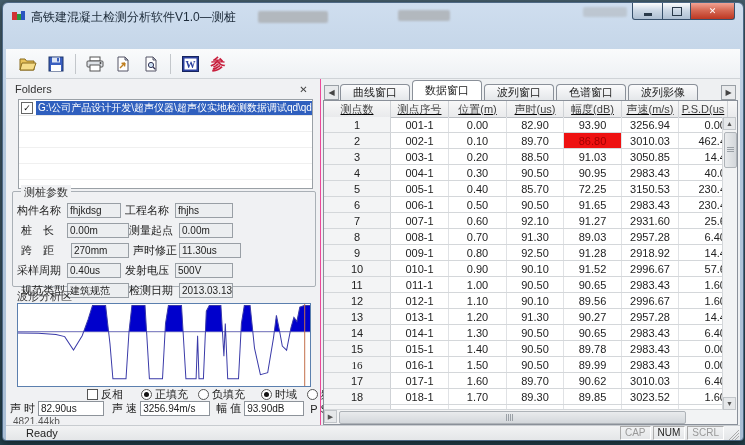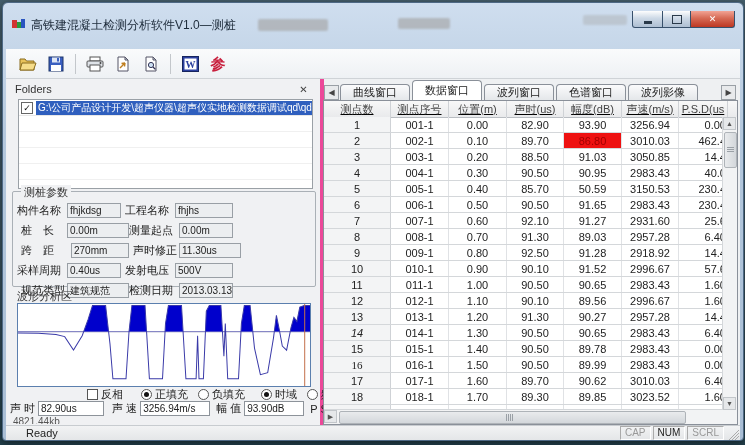--- a/index.html
+++ b/index.html
@@ -7,21 +7,21 @@
        font-family:"Liberation Sans","DejaVu Sans",sans-serif;
        background:linear-gradient(180deg,#46606e 0%,#3a5360 60%,#24424e 100%);}
   .desktop-strip{position:absolute;left:0;right:0;bottom:0;height:14px;
        background:linear-gradient(90deg,#24424e,#2e5d55 28%,#6b7a4a 52%,#54423
 0 74%,#1d3a46);}
   
   .window{position:absolute;left:2px;top:2px;width:740px;height:437px;
        background:linear-gradient(180deg,#cfdeef,#b4c8dd 30%,#a9bed5);
        border:1px solid #4e6985;border-radius:6px 6px 4px 4px;
        box-shadow:0 2px 8px rgba(0,0,0,.55);}
-  .titlebar{position:absolute;left:0;top:8px;right:0;height:35px;}
+  .titlebar{position:absolute;left:0;top:0;right:0;height:35px;}
   .app-icon{position:absolute;left:9px;top:6px;width:14px;height:14px;}
   .title-text{position:absolute;left:28px;top:6px;font-size:12px;color:#1d2b3a;white-space:nowrap;}
   .smudge{position:absolute;background:#aeb2b6;opacity:.85;border-radius:2px;filter:blur(1px);}
   .winbtns{position:absolute;right:8px;top:0;display:flex;}
   .wbtn{height:16px;border:1px solid #37506b;border-top:none;display:flex;align-items:center;justify-content:center;
         background:linear-gradient(180deg,#fdfdfd,#cdd9e6 45%,#aebfd2);color:#2a3a4a;font-size:9px;}
   .wbtn.min{width:29px;border-radius:0 0 0 3px;}
   .wbtn.max{width:27px;border-left:none;}
   .wbtn.close{width:43px;border-left:none;border-radius:0 0 3px 0;
         background:linear-gradient(180deg,#f2a394,#d66a55 45%,#bd3722);color:#fff;font-weight:bold;}
@@ -32,21 +32,21 @@
         border-bottom:1px solid #d6d9dc;display:flex;align-items:center;padding-left:6px;box-sizing:border-box;}
   .menu-item{font-size:12px;color:#222;padding:2px 9px;}
   .toolbar{position:absolute;left:3px;right:3px;top:46px;height:30px;background:linear-gradient(180deg,#fafbfc,#eef1f4);
         border-bottom:1px solid #cfd3d7;display:flex;align-items:center;padding-left:8px;box-sizing:border-box;}
   .tbtn{width:26px;height:24px;display:flex;align-items:center;justify-content:center;border:1px solid transparent;border-radius:2px;}
   .tsep{width:1px;height:20px;background:#c3c7cb;margin:0 5px;}
   .param-glyph{font-size:15px;font-weight:bold;color:#c81e3c;line-height:1;}
   
   .client{position:absolute;left:3px;right:3px;top:76px;bottom:14px;background:#eef0f2;}
   
-  .lpanel{position:absolute;left:1px;top:0;width:313px;bottom:0;background:#f0f1f3;border-right:4px solid #ec4899;}
+  .lpanel{position:absolute;left:1px;top:0;width:313px;bottom:0;background:#f0f1f3;border-right:1px solid #ec4899;}
   .folders-label{position:absolute;left:8px;top:4px;font-size:11px;color:#333;}
   .panel-close{position:absolute;right:10px;top:4px;width:13px;height:13px;font-size:10px;color:#444;
         display:flex;align-items:center;justify-content:center;}
   .folder-list{position:absolute;left:11px;top:20px;width:293px;height:88px;background:#fff;border:1px solid #9aa0a6;
         overflow:hidden;}
   .flist-line{height:15px;border-bottom:1px solid #f0f0f0;}
   .folder-item{display:flex;align-items:center;height:15px;border-bottom:1px solid #e8e8e8;}
   .fcheck{width:10px;height:10px;border:1px solid #666;background:#fff;margin:0 3px 0 2px;font-size:9px;line-height:10px;
         text-align:center;color:#111;flex:0 0 auto;}
   .fitem-label{font-size:10px;color:#fff;background:#2f5fbe;padding:0 2px;white-space:nowrap;overflow:hidden;max-width:272px;}
@@ -394,21 +394,21 @@
               <div class="tcell" style="width: 57px; flex: 0 0 auto;">90.50</div>
               <div class="tcell" style="width: 58px; flex: 0 0 auto;">90.95</div>
               <div class="tcell" style="width: 57px; flex: 0 0 auto;">2983.43</div>
               <div class="tcell psd" style="width: 49px; flex: 0 0 auto;">40.0</div>
             </div>
             <div class="trow">
               <div class="tcell rownum" style="width: 67px; flex: 0 0 auto;">5</div>
               <div class="tcell" style="width: 58px; flex: 0 0 auto;">005-1</div>
               <div class="tcell" style="width: 58px; flex: 0 0 auto;">0.40</div>
               <div class="tcell" style="width: 57px; flex: 0 0 auto;">85.70</div>
-              <div class="tcell" style="width: 58px; flex: 0 0 auto;">50.59</div>
+              <div class="tcell" style="width: 58px; flex: 0 0 auto;">72.25</div>
               <div class="tcell" style="width: 57px; flex: 0 0 auto;">3150.53</div>
               <div class="tcell psd" style="width: 49px; flex: 0 0 auto;">230.4</div>
             </div>
             <div class="trow">
               <div class="tcell rownum" style="width: 67px; flex: 0 0 auto;">6</div>
               <div class="tcell" style="width: 58px; flex: 0 0 auto;">006-1</div>
               <div class="tcell" style="width: 58px; flex: 0 0 auto;">0.50</div>
               <div class="tcell" style="width: 57px; flex: 0 0 auto;">90.50</div>
               <div class="tcell" style="width: 58px; flex: 0 0 auto;">91.65</div>
               <div class="tcell" style="width: 57px; flex: 0 0 auto;">2983.43</div>
@@ -471,21 +471,21 @@
             <div class="trow">
               <div class="tcell rownum" style="width: 67px; flex: 0 0 auto;">13</div>
               <div class="tcell" style="width: 58px; flex: 0 0 auto;">013-1</div>
               <div class="tcell" style="width: 58px; flex: 0 0 auto;">1.20</div>
               <div class="tcell" style="width: 57px; flex: 0 0 auto;">91.30</div>
               <div class="tcell" style="width: 58px; flex: 0 0 auto;">90.27</div>
               <div class="tcell" style="width: 57px; flex: 0 0 auto;">2957.28</div>
               <div class="tcell psd" style="width: 49px; flex: 0 0 auto;">14.4</div>
             </div>
             <div class="trow">
-              <div class="tcell rownum" style="width: 67px; flex: 0 0 auto; font-style: italic;">14</div>
+              <div class="tcell rownum" style="width: 67px; flex: 0 0 auto;">14</div>
               <div class="tcell" style="width: 58px; flex: 0 0 auto;">014-1</div>
               <div class="tcell" style="width: 58px; flex: 0 0 auto;">1.30</div>
               <div class="tcell" style="width: 57px; flex: 0 0 auto;">90.50</div>
               <div class="tcell" style="width: 58px; flex: 0 0 auto;">90.65</div>
               <div class="tcell" style="width: 57px; flex: 0 0 auto;">2983.43</div>
               <div class="tcell psd" style="width: 49px; flex: 0 0 auto;">6.40</div>
             </div>
             <div class="trow">
               <div class="tcell rownum" style="width: 67px; flex: 0 0 auto;">15</div>
               <div class="tcell" style="width: 58px; flex: 0 0 auto;">015-1</div>

